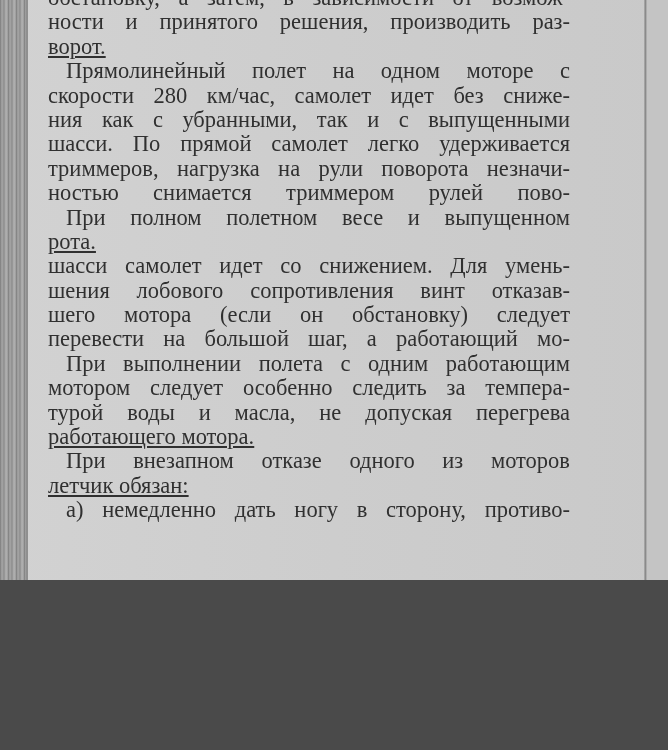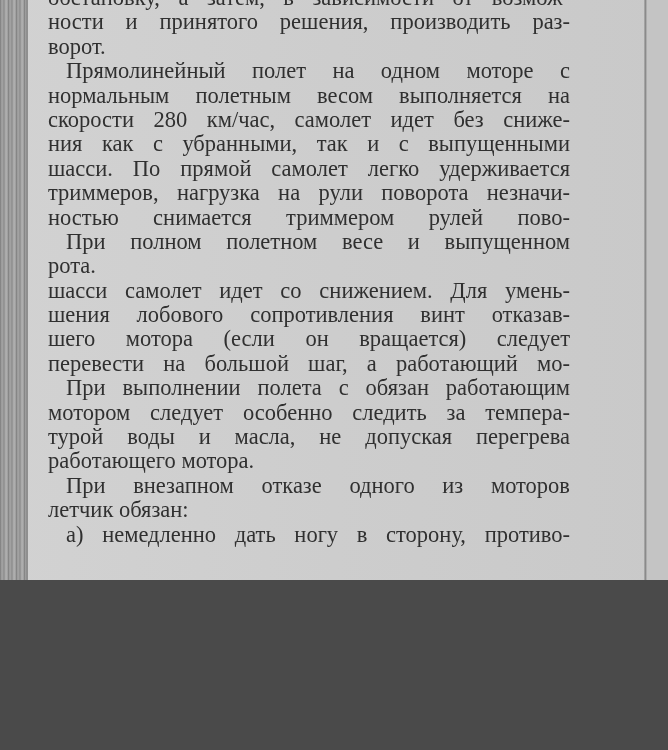--- a/index.html
+++ b/index.html
@@ -36,54 +36,53 @@
     color: #303030;
     font-size: 22.5px;
     line-height: 24.4px;
   }
   .line {
     white-space: nowrap;
     text-align: justify;
     text-align-last: justify;
     height: 24.4px;
   }
-  .line.last { text-align-last: left; }
+  .line.last { text-align-last: left; text-decoration: underline; }
   .line.indent { padding-left: 18px; }
   .page-number {
     position: absolute; left: 50px; top: 658px;
     font-size: 17px; color: #3a3a3a;
   }
 </style>
 </head>
 <body>
 
 <div class="page">
   <div class="binding"></div>
   <div class="binding-edge"></div>
   <div class="fold"></div>
   <div class="right-strip"></div>
 
   <div class="text">
     <div class="line">обстановку, а затем, в зависимости от возмож-</div>
     <div class="line">ности и принятого решения, производить раз-</div>
     <div class="line last">ворот.</div>
     <div class="line indent">Прямолинейный полет на одном моторе с</div>
-    <div class="line">нормальным полетным весом выполняется на</div>
     <div class="line">скорости 280 км/час, самолет идет без сниже-</div>
     <div class="line">ния как с убранными, так и с выпущенными</div>
     <div class="line">шасси. По прямой самолет легко удерживается</div>
     <div class="line">триммеров, нагрузка на рули поворота незначи-</div>
     <div class="line">ностью снимается триммером рулей пово-</div>
     <div class="line indent">При полном полетном весе и выпущенном</div>
     <div class="line last">рота.</div>
     <div class="line">шасси самолет идет со снижением. Для умень-</div>
     <div class="line">шения лобового сопротивления винт отказав-</div>
-    <div class="line">шего мотора (если он вращается) следует</div>
+    <div class="line">шего мотора (если он обстановку) следует</div>
     <div class="line">перевести на большой шаг, а работающий мо-</div>
-    <div class="line indent">При выполнении полета с обязан работающим</div>
+    <div class="line indent">При выполнении полета с одним работающим</div>
     <div class="line">мотором следует особенно следить за темпера-</div>
     <div class="line">турой воды и масла, не допуская перегрева</div>
     <div class="line last">работающего мотора.</div>
     <div class="line indent">При внезапном отказе одного из моторов</div>
     <div class="line last">летчик обязан:</div>
     <div class="line indent">а) немедленно дать ногу в сторону, противо-</div>
   </div>
 
   <div class="page-number">26</div>
   <div class="bottom-shadow"></div>

